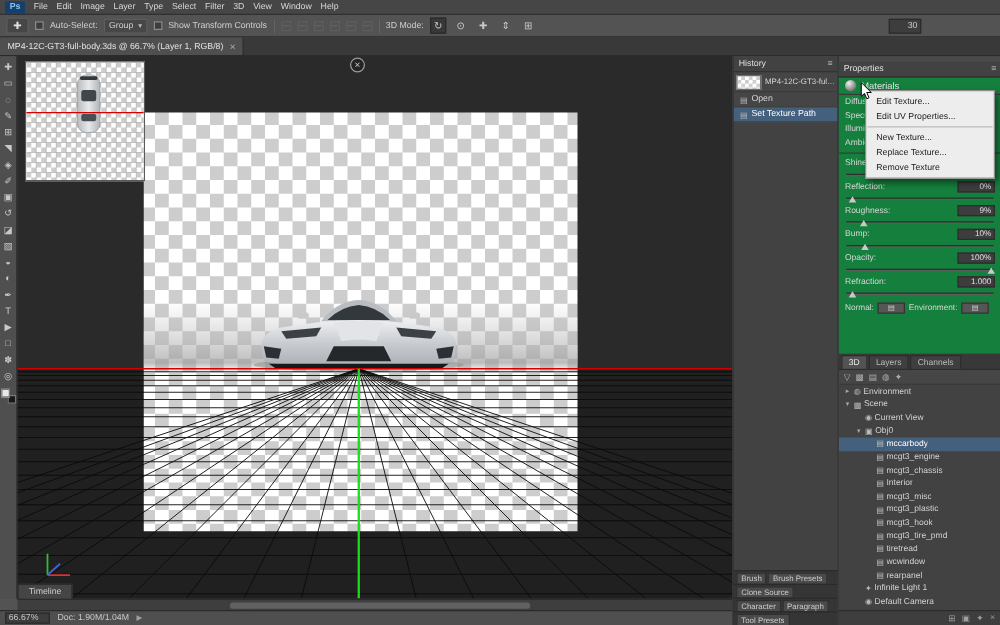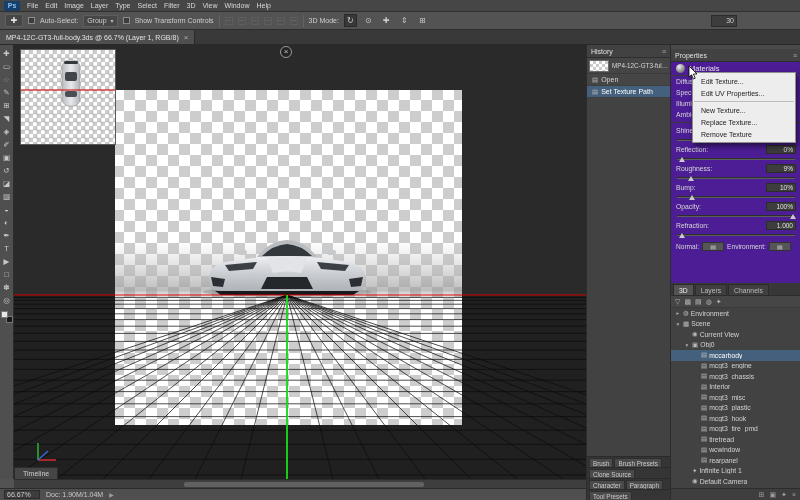--- a/index.html
+++ b/index.html
@@ -60,21 +60,21 @@
   .hist-item{height:12px;display:flex;align-items:center;gap:3px;padding:0 2px 0 5px;font-size:7px;background:#454545;border-bottom:1px solid #3e3e3e;flex:none}
   .hist-item.sel{background:#44607c;color:#fff}
   .hicon{font-size:6.5px;color:#b5b5b5}
   .hist-fill{flex:1;background:#424242}
   .dock{height:44px;display:flex;flex-direction:column;flex:none}
   .dockrow{flex:1;background:#353535;border-top:1px solid #2a2a2a;display:flex;align-items:flex-end;gap:1px;padding:0 2px}
   .dockchip{background:#4a4a4a;border:1px solid #2e2e2e;border-bottom:none;font-size:6.3px;padding:0 3px;height:9px;display:flex;align-items:center;color:#cccccc;white-space:nowrap}
 
   
   .col2{left:670px;top:45px;width:130px;height:455px;background:#4a4a4a;border-left:1px solid #2c2c2c}
-  .props{position:absolute;left:0;top:4px;width:130px;height:238px;background:#4c1d95;display:flex;flex-direction:column}
+  .props{position:absolute;left:0;top:4px;width:130px;height:238px;background:#15803d;display:flex;flex-direction:column}
   .prop-title{height:14px;display:flex;align-items:center;gap:4px;padding:0 5px;font-size:7.5px;border-bottom:1px solid #3a3a3a;color:#e4e4e4}
   .sphere{width:9px;height:9px;border-radius:50%;background:radial-gradient(circle at 35% 30%,#efefef,#8a8a8a 60%,#4e4e4e)}
   .crow{height:11px;display:flex;align-items:center;padding:0 5px;font-size:6.8px}
   .swatch{margin-left:auto;width:18px;height:7px;border:1px solid #2b2b2b}
   .texbtn{width:16px;height:9px;background:#565656;border:1px solid #333;font-size:6px;display:flex;align-items:center;justify-content:center;gap:1px;margin-left:2px;color:#cccccc}
   .pdiv{height:1px;background:#3a3a3a;margin:2px 0}
   .srow{height:11px;display:flex;align-items:center;padding:0 5px;font-size:6.8px}
   .pvalue{margin-left:auto;width:30px;height:9px;background:#3d3d3d;border:1px solid #2c2c2c;font-size:6.5px;display:flex;align-items:center;justify-content:flex-end;padding:0 2px;color:#e0e0e0}
   .ptrack{height:8px;position:relative;margin:0 6px}
   .ptrack::before{content:"";position:absolute;left:0;right:0;top:3px;height:1px;background:#2e2e2e;box-shadow:0 1px 0 #5d5d5d}

